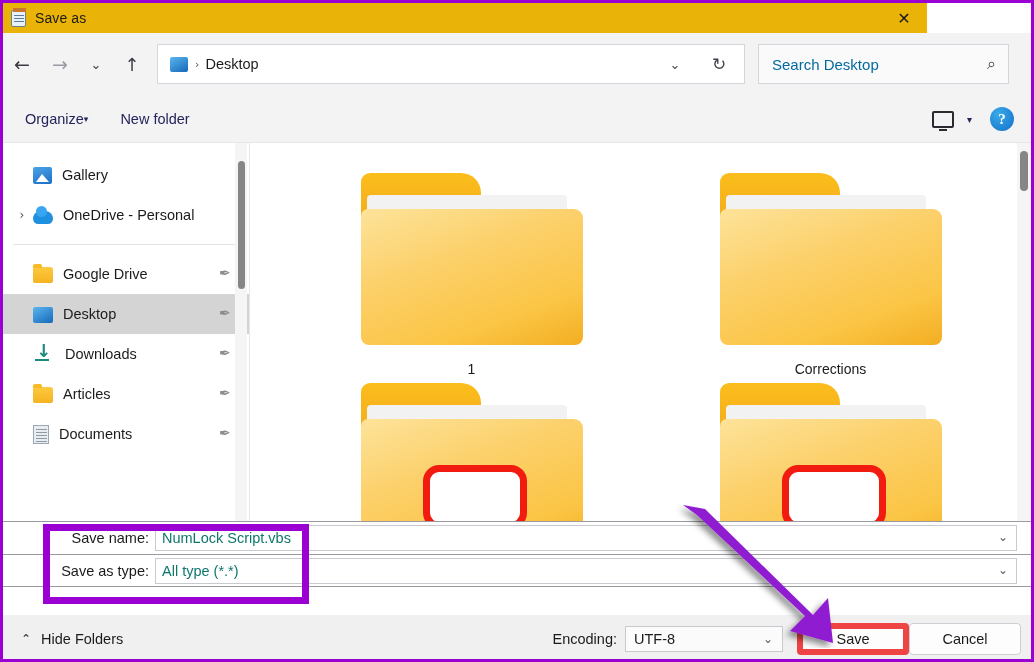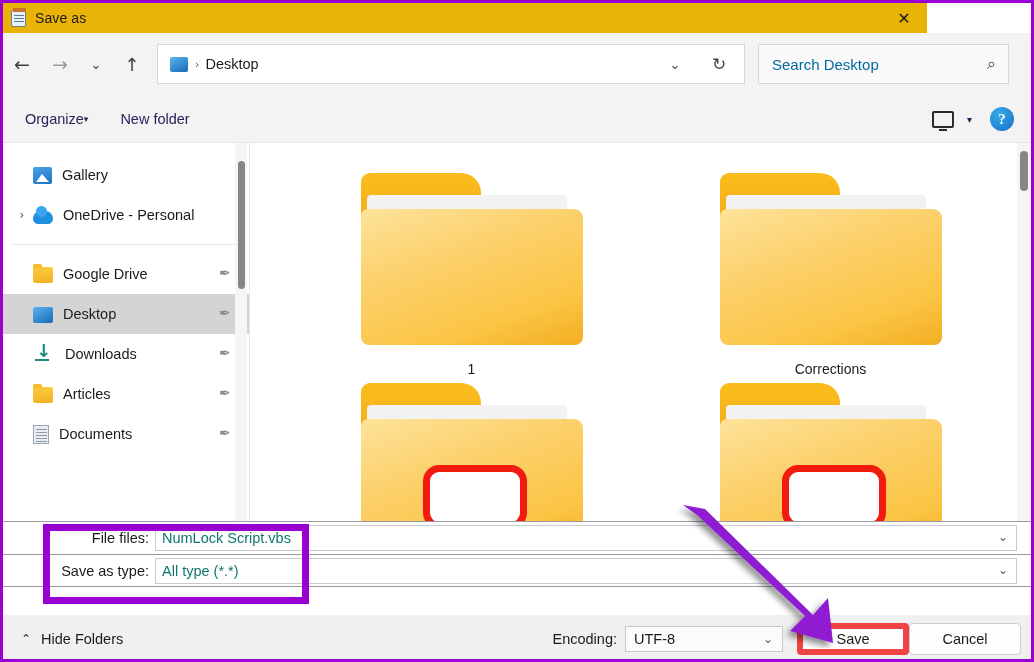--- a/index.html
+++ b/index.html
@@ -455,21 +455,21 @@
         </div>
       </div>
       <div class="fl-scroll">
         <div class="fl-thumb"></div>
       </div>
     </div>
   </div>
 
   <div class="formpanel">
     <div class="form-row">
-      <span class="form-label" style="left:36px;">File files:</span>
+      <span class="form-label" style="left:36px;">Save name:</span>
       <div class="form-field">
         <span class="form-value">NumLock Script.vbs</span>
         <span class="form-chev">⌄</span>
       </div>
     </div>
     <div class="form-row second">
       <span class="form-label" style="left:36px;">Save as type:</span>
       <div class="form-field">
         <span class="form-value">All type  (*.*)</span>
         <span class="form-chev">⌄</span>

